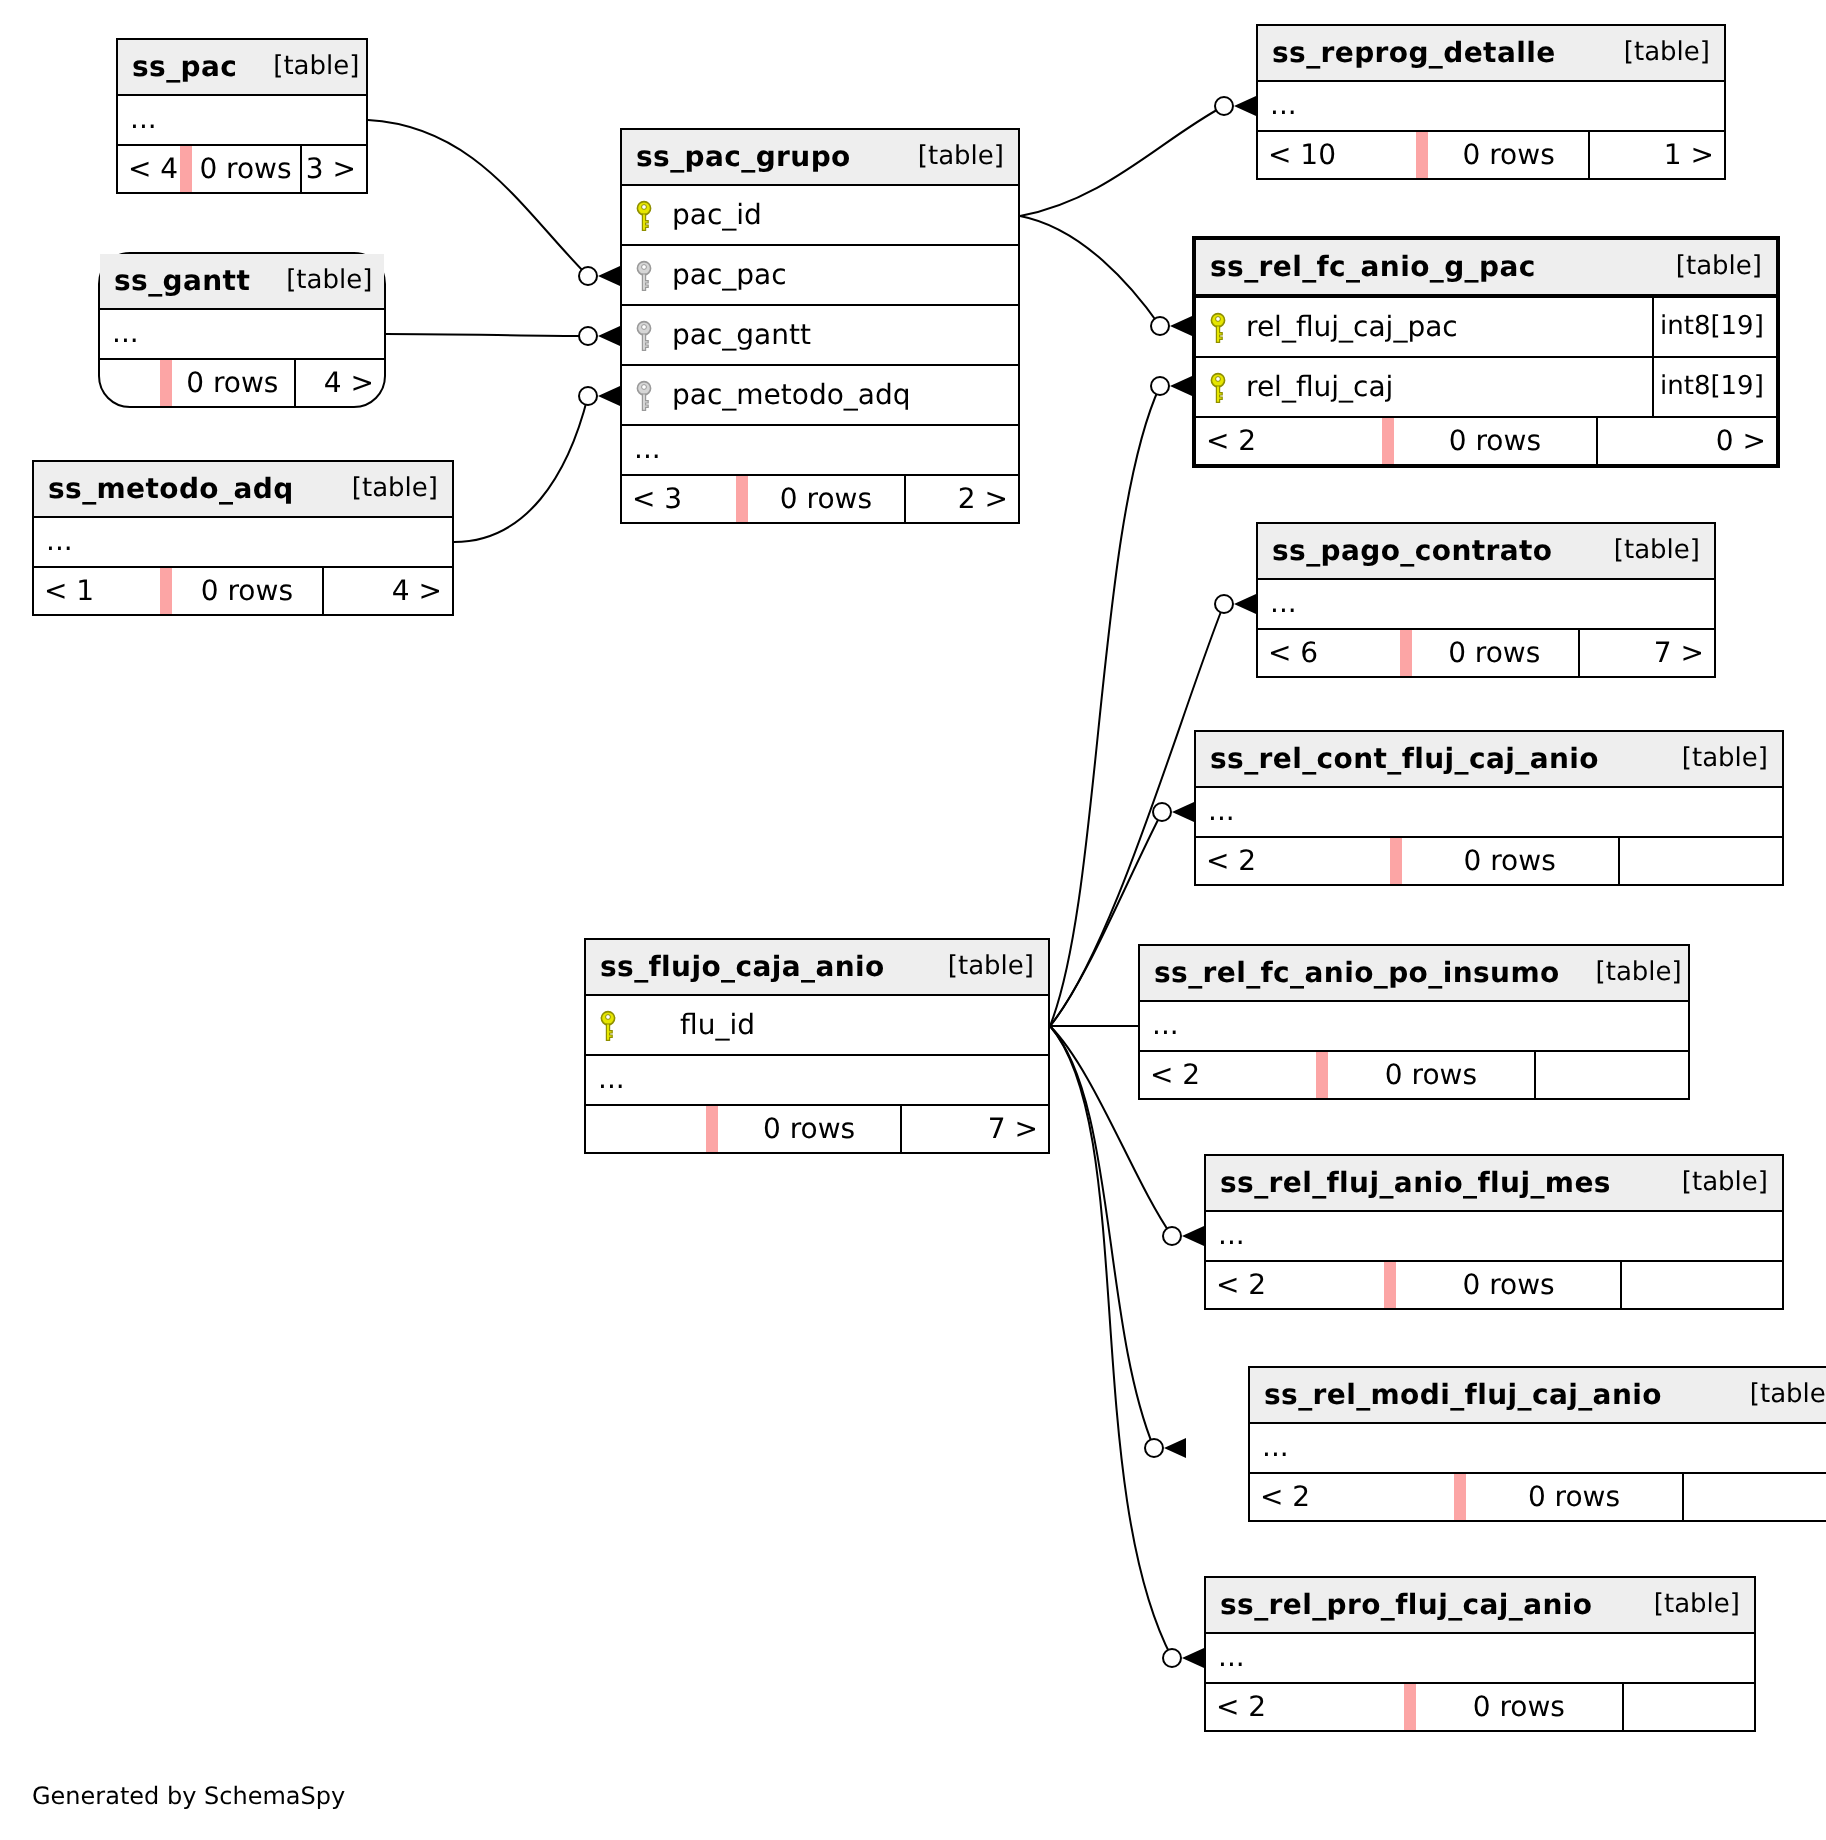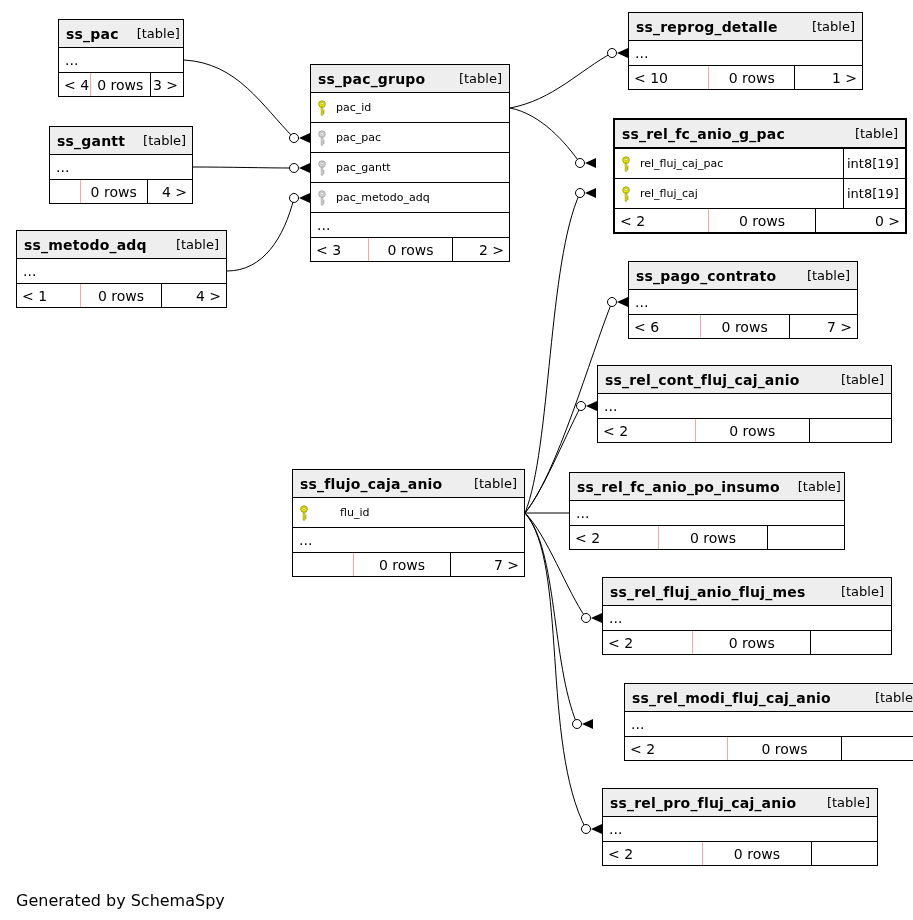--- a/index.html
+++ b/index.html
@@ -8,31 +8,31 @@
   #edges { position:absolute; left:0; top:0; }
   .tbl { position:absolute; background:#fff; border:1px solid #000; box-sizing:border-box; }
   .tbl.emph { border-width:2px; }
   .hdr { background:#eeeeee; border-bottom:1px solid #000; height:28px; box-sizing:border-box;
          display:flex; align-items:center; justify-content:space-between; padding:0 7px 0 7px; gap:18px; }
   .emph .hdr { border-bottom-width:2px; height:29px; }
   .tname { font-weight:bold; font-size:14px; white-space:nowrap; letter-spacing:0.2px; }
   .ttag  { font-size:13px; white-space:nowrap; }
   .row { border-bottom:1px solid #000; box-sizing:border-box; background:#fff; }
   .col { height:30px; display:flex; align-items:stretch; }
-  .cname { display:flex; align-items:center; gap:9px; padding-left:6px; flex:1; font-size:11px; white-space:nowrap; }
+  .cname { display:flex; align-items:center; gap:9px; padding-left:6px; flex:1; font-size:14px; white-space:nowrap; }
   .cname.indent .ctext { padding-left:22px; }
   .ctype { border-left:1px solid #000; width:62px; display:flex; align-items:center;
            padding:0 3px; font-size:13px; box-sizing:border-box; }
   .ell { height:25px; font-size:14px; padding:0 6px; display:flex; align-items:center; }
   .foot { height:23px; display:grid; font-size:14px; }
   .foot span { display:flex; align-items:center; height:100%; box-sizing:border-box; white-space:nowrap; }
   .foot .f0 { padding-left:5px; justify-content:flex-start; }
-  .foot .f1 { border-left:1px solid #fca5a5; justify-content:center; }
+  .foot .f1 { border-left:6px solid #fca5a5; justify-content:center; }
   .foot .f2 { border-left:1px solid #000; justify-content:flex-end; padding-right:5px; }
-  .credit { position:absolute; left:16px; top:891px; font-size:16px; }
+  .credit { position:absolute; left:16px; top:891px; font-size:12px; }
   svg .edge { fill:none; stroke:#000; stroke-width:1; }
   .keyicon { flex:0 0 auto; }
 </style>
 </head>
 <body>
 
 <div class="canvas">
   <svg id="edges" width="913" height="920">
       <path d="M184,60 C238,63 262,106 294,138" class="edge"></path>
       <path d="M193,167 C230,167 264,168 294,168" class="edge"></path>
@@ -77,21 +77,21 @@
           <span class="tname">ss_pac</span>
           <span class="ttag">[table]</span>
         </div>
         <div class="row ell">...</div>
         <div class="foot" style="grid-template-columns: 25% 48% 27%;">
           <span class="f0">&lt; 4</span>
           <span class="f1">0 rows</span>
           <span class="f2">3 &gt;</span>
         </div>
       </div>
-      <div class="tbl" style="left: 49px; top: 126px; width: 144px;">
+      <div class="tbl" style="left: 49px; top: 126px; width: 144px; border-radius: 16px;">
         <div class="hdr">
           <span class="tname">ss_gantt</span>
           <span class="ttag">[table]</span>
         </div>
         <div class="row ell">...</div>
         <div class="foot" style="grid-template-columns: 21% 47% 32%;">
           <span class="f0"></span>
           <span class="f1">0 rows</span>
           <span class="f2">4 &gt;</span>
         </div>
@@ -165,21 +165,21 @@
           <span class="tname">ss_reprog_detalle</span>
           <span class="ttag">[table]</span>
         </div>
         <div class="row ell">...</div>
         <div class="foot" style="grid-template-columns: 34% 37% 29%;">
           <span class="f0">&lt; 10</span>
           <span class="f1">0 rows</span>
           <span class="f2">1 &gt;</span>
         </div>
       </div>
-      <div class="tbl emph" style="left: 596px; top: 118px; width: 294px; margin-left: 17px;">
+      <div class="tbl emph" style="left: 596px; top: 118px; width: 294px;">
         <div class="hdr">
           <span class="tname">ss_rel_fc_anio_g_pac</span>
           <span class="ttag">[table]</span>
         </div>
         <div class="row col">
           <div class="cname">
             <svg viewBox="0 0 10 16" width="10" height="16" class="keyicon">
               <circle cx="5" cy="4.1" r="3.3" fill="#e6e600" stroke="#8f8f00" stroke-width="0.8"></circle>
               <circle cx="5" cy="3.5" r="1.2" fill="#ffffff" stroke="#8f8f00" stroke-width="0.5"></circle>
               <path d="M4.2,7 L4.2,15.2 L5.8,15.2 L5.8,13.7 L7.1,13.7 L7.1,12.5 L5.8,12.5 L5.8,11.5 L7.1,11.5 L7.1,10.3 L5.8,10.3 L5.8,7 Z" fill="#e6e600" stroke="#8f8f00" stroke-width="0.6"></path>

